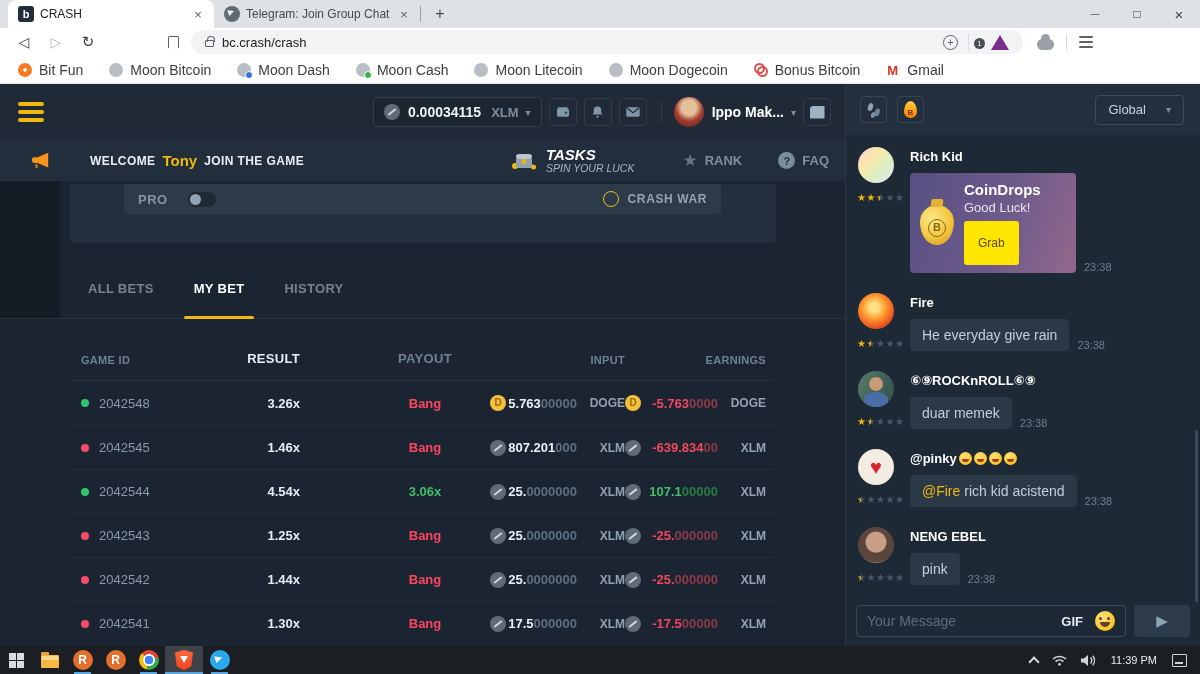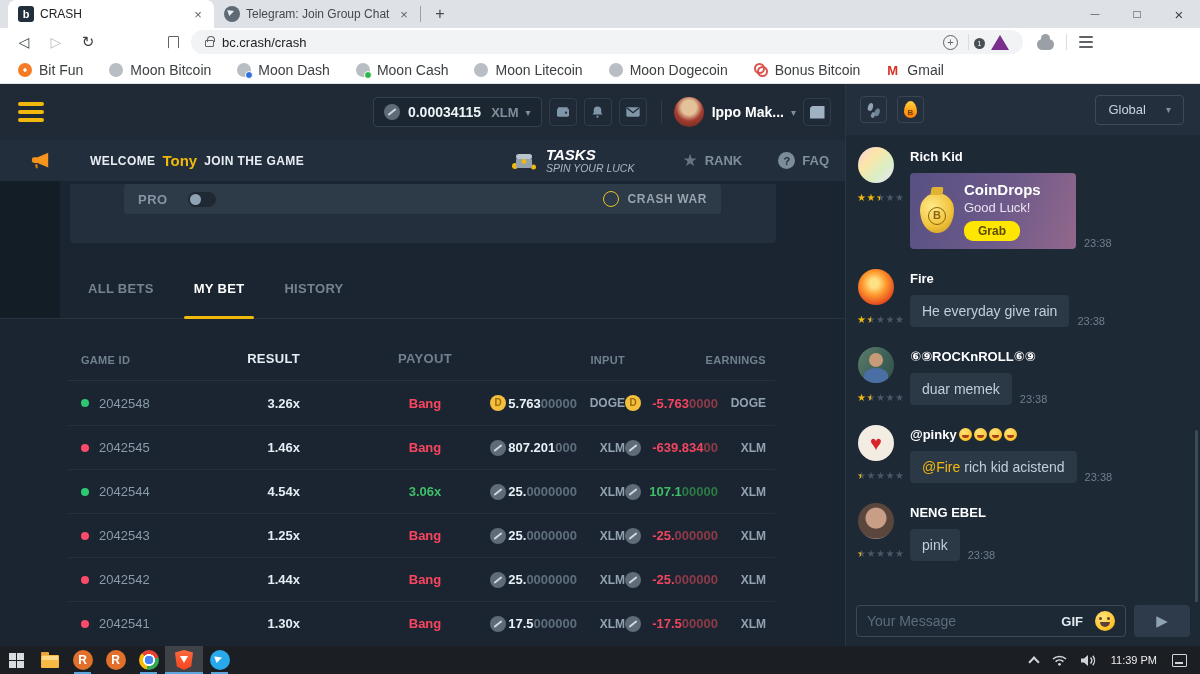--- a/index.html
+++ b/index.html
@@ -179,21 +179,21 @@
 .bubble{background:#2b3846;border-radius:4px;padding:8px 12px;color:#c2cedb;font-size:14px;max-width:232px}
 .mention{color:#f0b90b}
 .m-time{color:#6f7e8d;font-size:11px;margin-left:8px;flex:none}
 .promo-card{width:166px;border-radius:4px;background:linear-gradient(110deg,#575082 0%,#6d5a8a 55%,#93688b 100%);display:flex;align-items:center;padding:8px 10px;min-height:76px}
 .bag{width:34px;height:40px;position:relative;background:radial-gradient(circle at 35% 35%,#ffe98a,#f2c53d 55%,#c9941c);border-radius:50% 50% 48% 48%/42% 42% 58% 58%;flex:none;margin-top:4px}
 .bag::before{content:"";position:absolute;top:-6px;left:11px;width:12px;height:8px;background:#e2b232;border-radius:2px;transform:skewX(-8deg)}
 .bag::after{content:"B";position:absolute;bottom:8px;left:8px;color:#8a6510;font-weight:bold;font-size:11px;border:1.5px solid #8a6510;border-radius:50%;width:16px;height:16px;line-height:14px;text-align:center}
 .promo-txt{margin-left:10px}
 .promo-title{color:#fff;font-weight:bold;font-size:15px}
 .promo-sub{color:#e9e4f0;font-size:13px;margin:2px 0 6px}
-.grab-btn{background:#ffe600;border:none;border-radius:9px;padding:3px 14px;color:#5b4a00;font-weight:bold;font-size:12px;cursor:pointer}
+.grab-btn{background:#ffe600;border:none;border-radius:3px;padding:15px 14px;color:#5b4a00;font-weight:normal;font-size:12px;cursor:pointer}
 .chat-scroll{position:absolute;right:2px;top:295px;width:3px;height:185px;background:#3c4b5a;border-radius:2px}
 
 .av-unicorn{background:linear-gradient(135deg,#f8d0dc 0%,#fbe7a9 35%,#d9eec4 65%,#efe3f5 100%)}
 .av-fire{background:radial-gradient(circle at 45% 40%,#ffe084 0 15%,#ff9a2e 40%,#e3441f 75%,#a51f12)}
 .av-rocker{background:linear-gradient(120deg,#5d7d6b,#3f6258 55%,#33504a)}
 .av-rocker::before{content:"";position:absolute;left:11px;top:6px;width:14px;height:14px;border-radius:50%;background:#c79b77}
 .av-rocker::after{content:"";position:absolute;left:6px;top:21px;width:24px;height:15px;border-radius:50% 50% 0 0;background:#4a6fa5}
 .av-heart{background:#f3ece2;display:flex;align-items:center;justify-content:center}
 .av-heart::before{content:"♥";color:#d8232a;font-size:20px;line-height:36px}
 .av-brunette{background:radial-gradient(circle at 50% 42%,#c89f86 0 36%,#5a463c 40% 72%,#8a776b 74%)}

